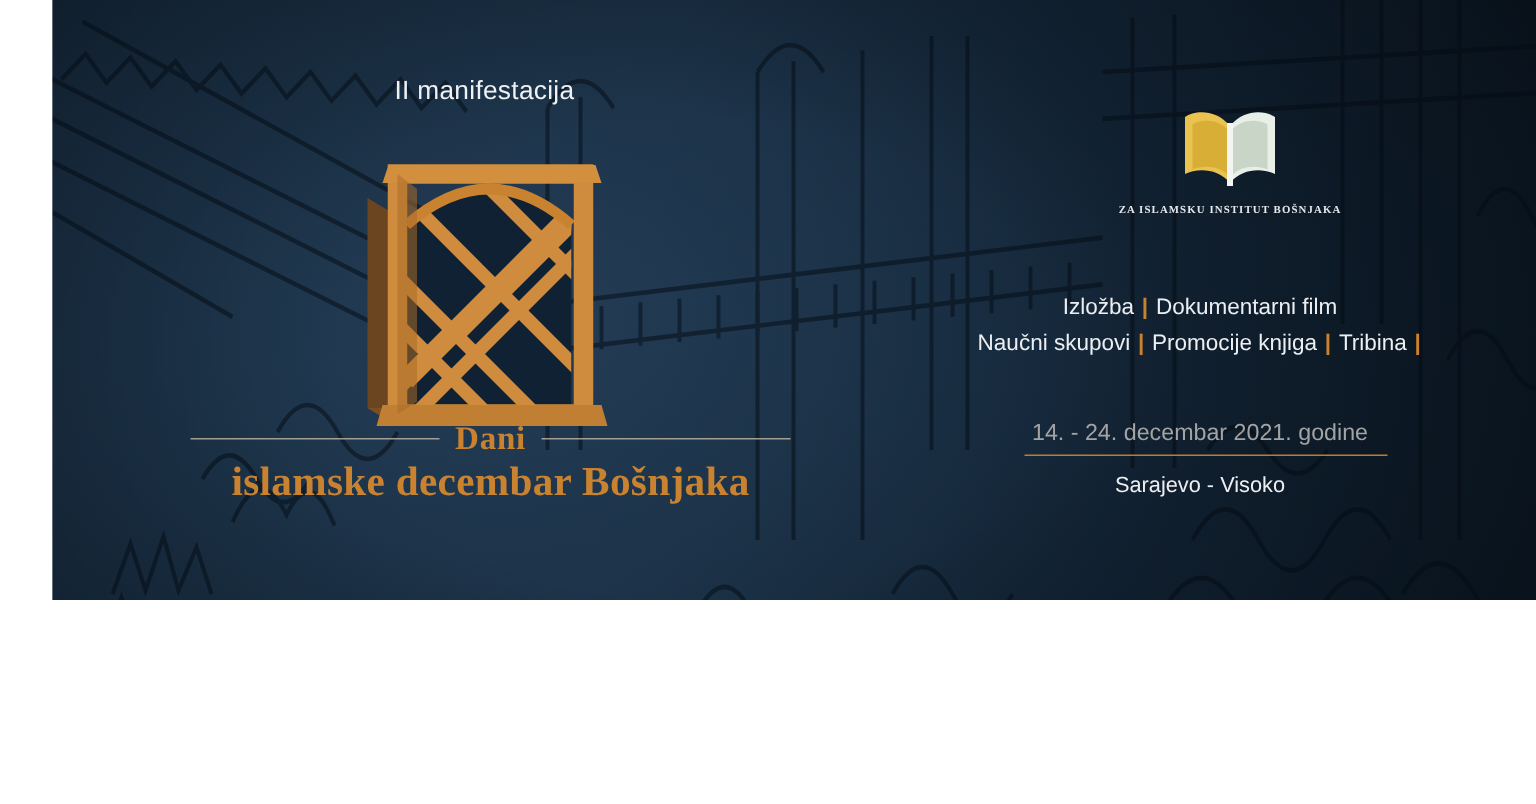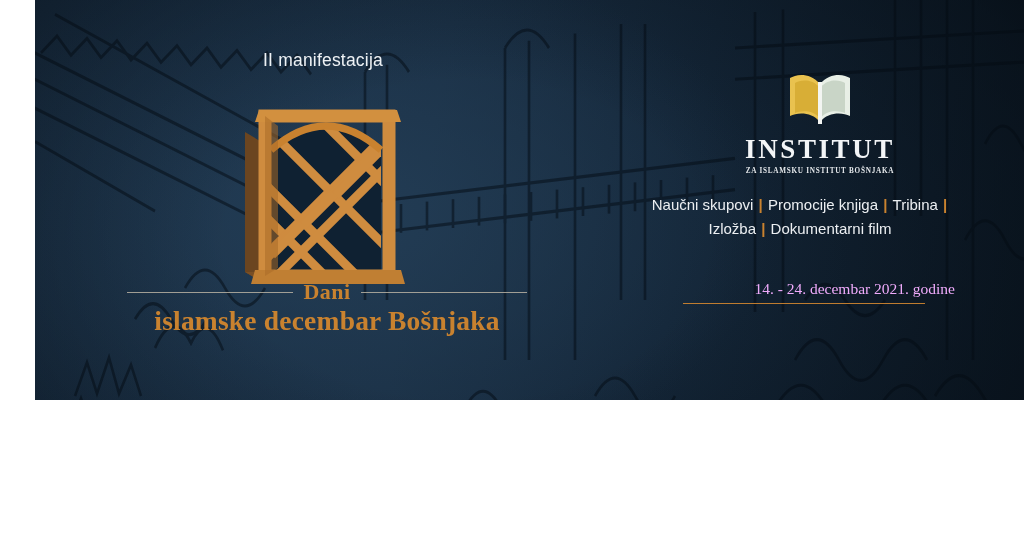--- a/index.html
+++ b/index.html
@@ -41,21 +41,21 @@
   .inst-mark{width:80px;height:62px;margin:0 auto 6px;}
   .inst-name{font-family:"Liberation Serif",serif;color:#f3f5f7;font-size:27px;font-weight:700;
              letter-spacing:2.6px;line-height:1;}
   .inst-sub{font-family:"Liberation Serif",serif;color:#e6e9ec;font-size:7.2px;font-weight:700;
             letter-spacing:.75px;margin-top:4px;}
 
   .prog{position:absolute;left:595px;top:193px;width:340px;text-align:center;color:#eceff2;
         font-size:15px;line-height:1.62;}
   .prog .sep{color:#c9822f;font-weight:700;padding:0 1px;}
 
-  .dates{position:absolute;left:610px;top:280px;width:310px;text-align:right;color:#f0abfc;font-size:15.5px;font-family:Liberation Serif, serif;}
+  .dates{position:absolute;left:610px;top:280px;width:310px;text-align:center;color:#a3a3a3;font-size:15.5px;}
   .rule{position:absolute;left:648px;top:303px;width:242px;height:1px;background:#c9822f;opacity:.95;}
   .place{position:absolute;left:610px;top:316px;width:310px;text-align:center;color:#eceff2;font-size:14.5px;}
 
   
   .strip{position:absolute;left:0;top:400px;width:1024px;height:136px;background:#fff;}
 </style>
 </head>
 <body>
 
 <div id="poster">
@@ -193,31 +193,31 @@
     <div class="inst">
       <div class="inst-mark">
         <svg width="80" height="62" viewBox="0 0 80 62">
           <path d="M40 16 C30 4 16 6 10 10 L10 48 C18 44 32 44 40 54 Z" fill="#e9c24f"></path>
           <path d="M40 16 C50 4 64 6 70 10 L70 48 C62 44 48 44 40 54 Z" fill="#e8efe6"></path>
           <path d="M40 20 C32 10 20 12 15 15 L15 45 C22 42 33 42 40 50 Z" fill="#d8ae36"></path>
           <path d="M40 20 C48 10 60 12 65 15 L65 45 C58 42 47 42 40 50 Z" fill="#c9d5c7"></path>
           <path d="M38 14 L42 14 L42 56 L38 56 Z" fill="#f3f5f2"></path>
         </svg>
       </div>
-      <div class="inst-name">INSTITUT</div>
       <div class="inst-sub">ZA ISLAMSKU INSTITUT BOŠNJAKA</div>
     </div>
 
     <div class="prog">
+      <div><span>Izložba</span><span class="sep"> | </span><span>Dokumentarni film</span></div>
       <div><span>Naučni skupovi</span><span class="sep"> | </span><span>Promocije knjiga</span><span class="sep"> | </span><span>Tribina</span><span class="sep"> | </span></div>
-      <div><span>Izložba</span><span class="sep"> | </span><span>Dokumentarni film</span></div>
     </div>
 
     <div class="dates">14. - 24. decembar 2021. godine</div>
     <div class="rule"></div>
+    <div class="place">Sarajevo - Visoko</div>
   </div>
 
   <div class="strip">
     
 
     
     
 
     
     

